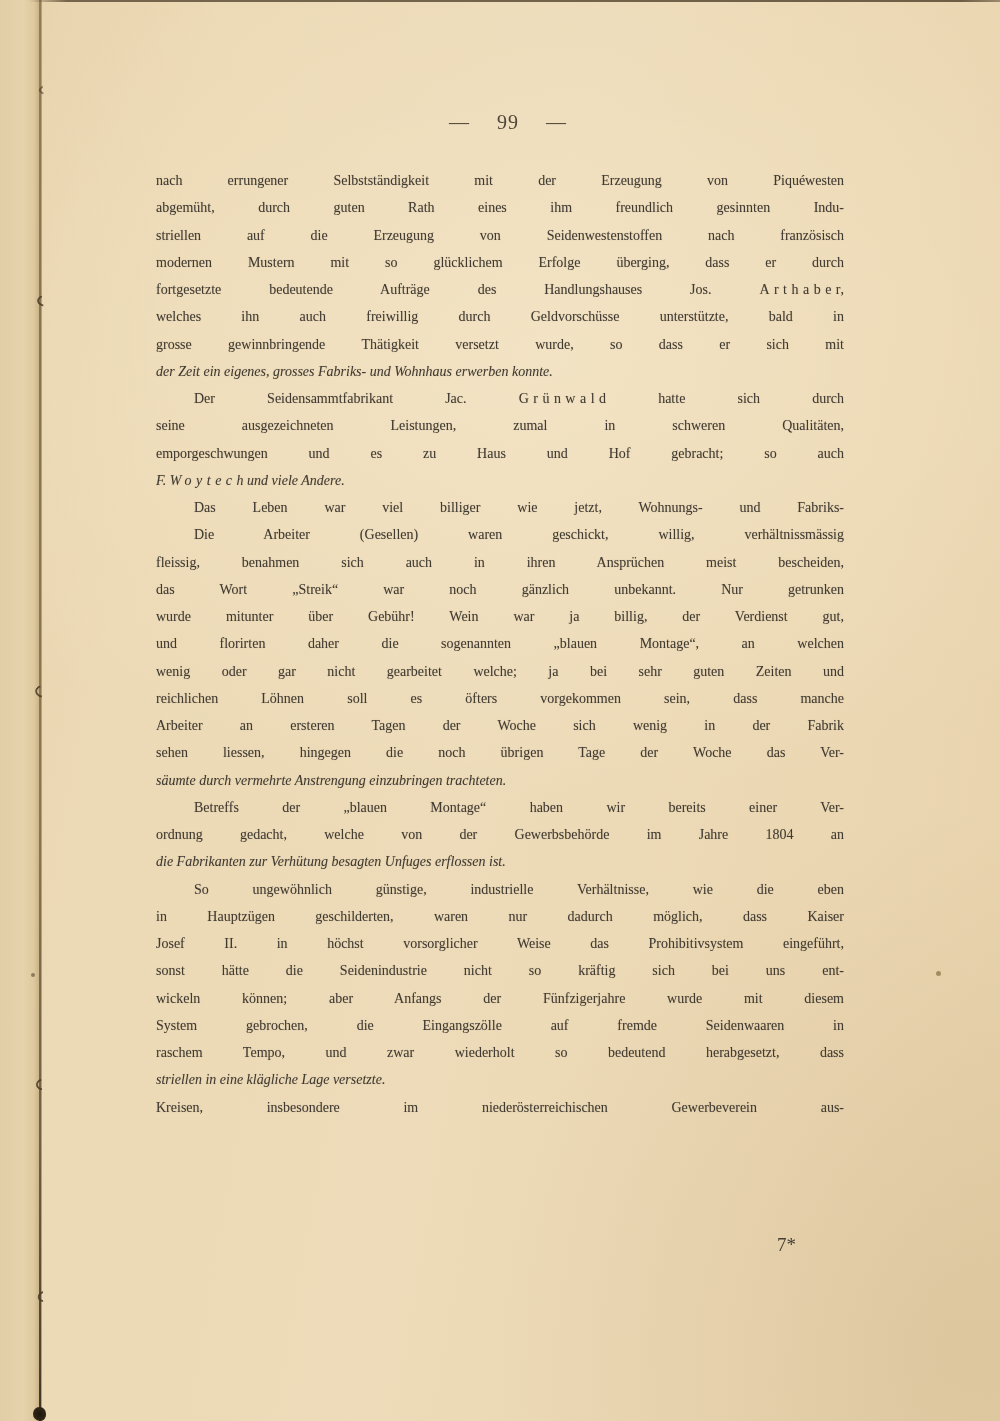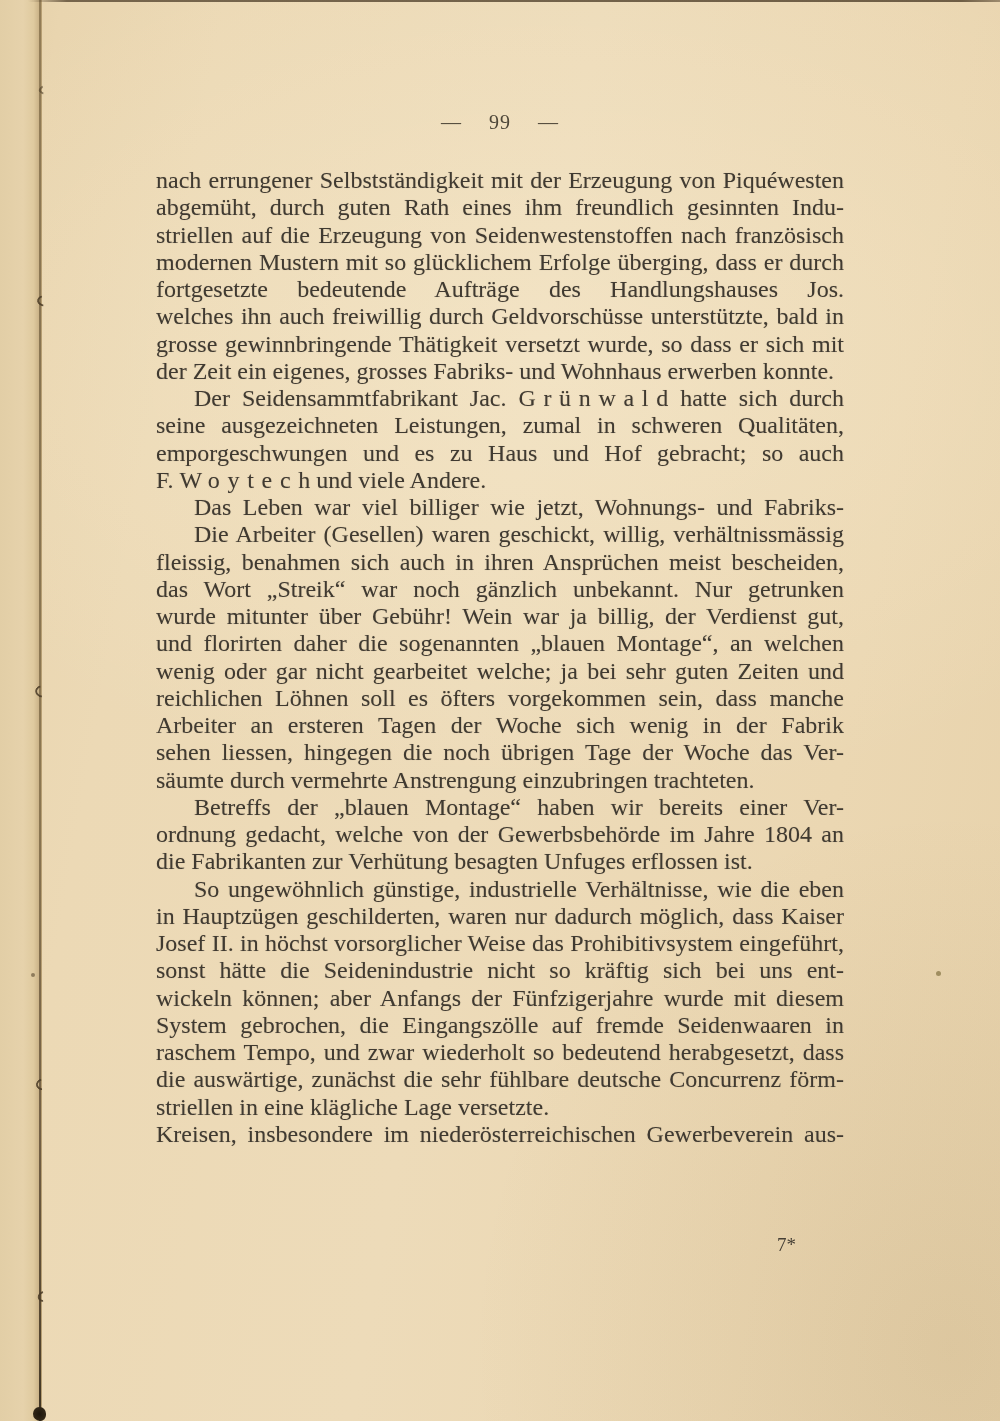--- a/index.html
+++ b/index.html
@@ -40,35 +40,35 @@
   .stitch.s3 { left: 35px; top: 686px; width: 8px; height: 7px; }
   .stitch.s5 { left: 36px; top: 1079px; width: 7px; height: 7px; }
   .stitch.s6 { left: 38px; top: 1291px; width: 6px; height: 7px; }
   .dot { position: absolute; border-radius: 50%; }
   .dot.d1 { left: 31px;  top: 973px; width: 4px; height: 4px; background: #6b5a3e; opacity: .7; }
   .dot.d2 { left: 936px; top: 971px; width: 5px; height: 5px; background: #8f7d4e; opacity: .8; }
   .blob  { position: absolute; left: 33px; top: 1407px; width: 13px; height: 14px;
     background: radial-gradient(#1d160c, #3a2e1d); border-radius: 50% 50% 45% 55%; }
 
   .header {
-    position: absolute; top: 111px; left: 156px; width: 688px;
+    position: absolute; top: 111px; left: 164px; width: 688px;
     text-align: center; font-size: 20px; color: #4e4739; letter-spacing: 1px;
   }
   .header .num { margin: 0 27px; }
 
   .text-block {
     position: absolute; left: 156px; top: 167px; width: 688px;
-    font-size: 24px; color: #403a31;
+    font-size: 14px; color: #403a31;
     text-shadow: 0 0 1px rgba(64,58,49,0.25);
   }
   .line {
     height: 27.25px; line-height: 27.25px; overflow: hidden;
     text-align: justify; text-align-last: justify;
   }
-  .line.end { text-align-last: left; }
+  .line.end { text-align-last: left; font-style: italic; }
   .line.indent { text-indent: 38px; }
   .spaced { letter-spacing: 0.32em; margin-right: -0.32em; }
 
   .footer {
     position: absolute; top: 1234px; left: 156px; width: 640px;
     text-align: right; font-size: 19px; color: #453f35;
   }
 </style>
 </head>
 <body>
@@ -118,21 +118,20 @@
       <div class="line indent"><span>Betreffs der „blauen Montage“ haben wir bereits einer Ver-</span></div>
       <div class="line"><span>ordnung gedacht, welche von der Gewerbsbehörde im Jahre 1804 an</span></div>
       <div class="line end"><span>die Fabrikanten zur Verhütung besagten Unfuges erflossen ist.</span></div>
       <div class="line indent"><span>So ungewöhnlich günstige, industrielle Verhältnisse, wie die eben</span></div>
       <div class="line"><span>in Hauptzügen geschilderten, waren nur dadurch möglich, dass Kaiser</span></div>
       <div class="line"><span>Josef II. in höchst vorsorglicher Weise das Prohibitivsystem eingeführt,</span></div>
       <div class="line"><span>sonst hätte die Seidenindustrie nicht so kräftig sich bei uns ent-</span></div>
       <div class="line"><span>wickeln können; aber Anfangs der Fünfzigerjahre wurde mit diesem</span></div>
       <div class="line"><span>System gebrochen, die Eingangszölle auf fremde Seidenwaaren in</span></div>
       <div class="line"><span>raschem Tempo, und zwar wiederholt so bedeutend herabgesetzt, dass</span></div>
-      <div class="line"><span>die auswärtige, zunächst die sehr fühlbare deutsche Concurrenz förm-</span></div>
       <div class="line end"><span>striellen in eine klägliche Lage versetzte.</span></div>
       <div class="line"><span>Kreisen, insbesondere im niederösterreichischen Gewerbeverein aus-</span></div>
     </div>
 
   <div class="footer">
     <span>7*</span>
   </div>
 </div>
 
 </body></html>

